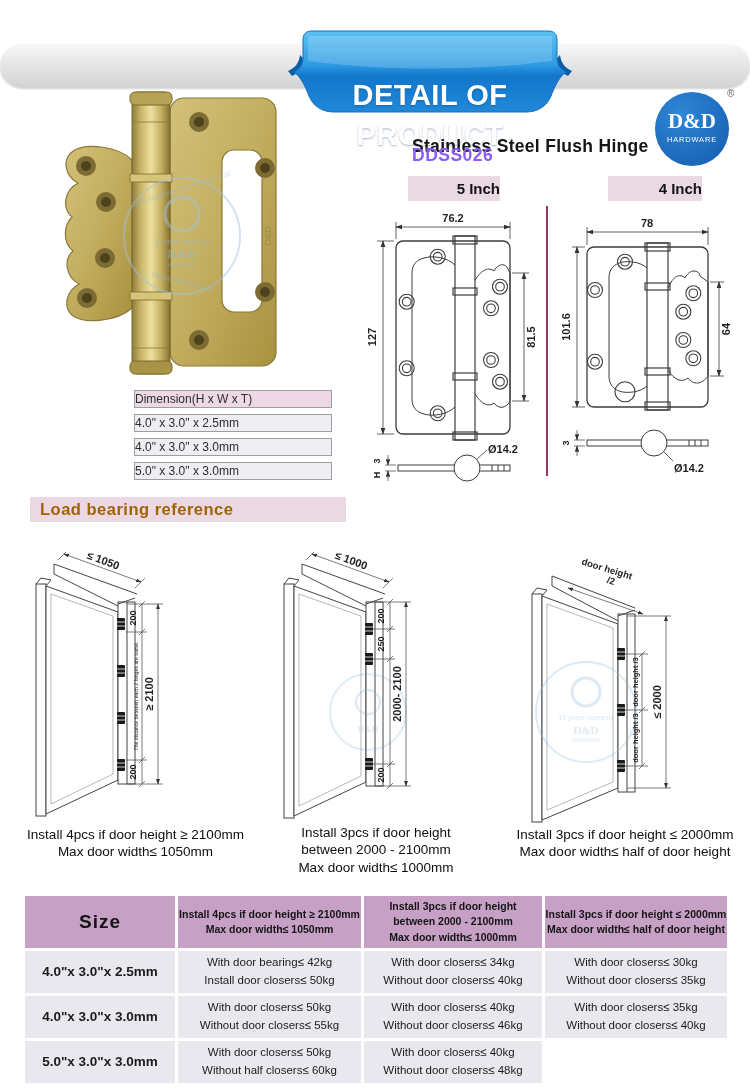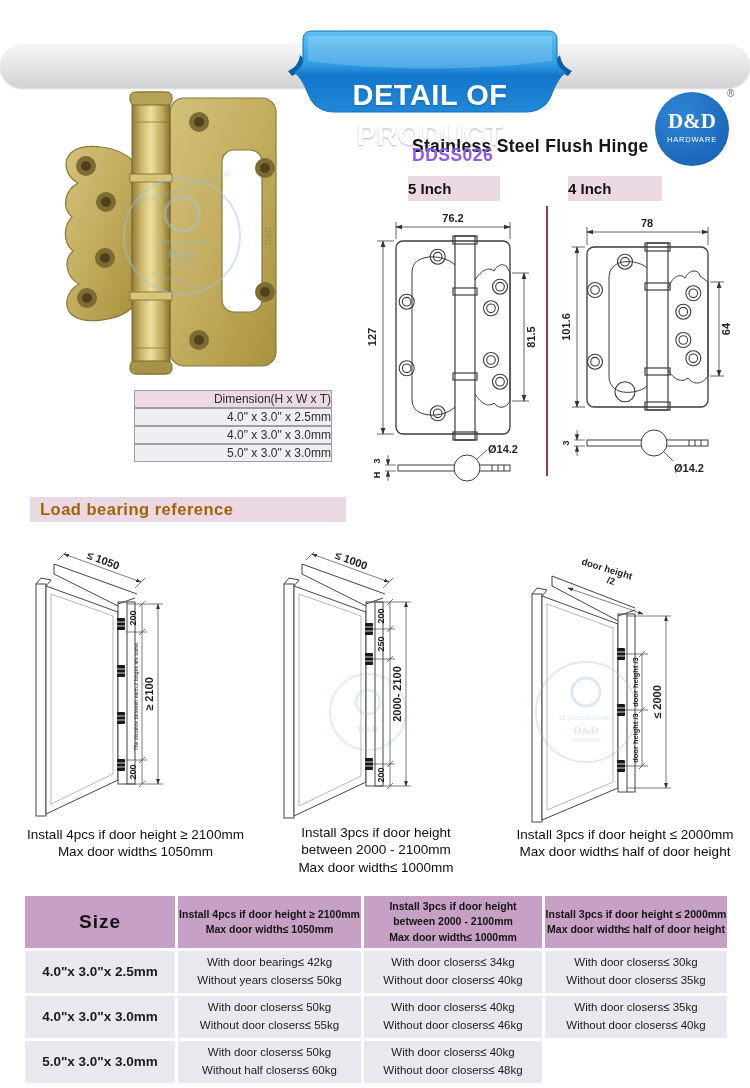--- a/index.html
+++ b/index.html
@@ -15,30 +15,30 @@
 
   
   .prod-title1 { left:412px; top:120px; font-size:17.5px; font-weight:bold; color:#151515; letter-spacing:.3px;margin-top:16px; }
   .prod-title2 { left:412px; top:145px; font-size:17.5px; font-weight:bold; color:#8b5cf6; letter-spacing:.5px; }
   .logo { left:655px; top:92px; width:74px; height:74px; border-radius:50%;
           background:radial-gradient(circle at 35% 30%, #2f86d6, #1b66b8 75%); color:#fff; text-align:center; }
   .logo .nm { font-family:"Liberation Serif",serif; font-weight:bold; font-size:21px; margin-top:17px; }
   .logo .sb { font-size:7.5px; letter-spacing:.8px; margin-top:1px; }
   .logo-reg { left:727px; top:88px; font-size:10px; color:#666; }
 
-  .pink-tag { background:#ead9e3; text-align:left; font-weight:bold; font-size:15px; color:#141414;
+  .pink-tag { background:#ead9e3; text-align:right; font-weight:bold; font-size:15px; color:#141414;
               height:25px; line-height:25px; }
   .tag5 { left:408px; top:176px; width:92px; }
-  .tag4 { left:568px; top:176px; width:94px; }
+  .tag4 { left:608px; top:176px; width:94px; }
 
   .divider { left:546px; top:206px; width:2px; height:270px; background:#93356b; }
 
   
   .dimtab { left:134px; top:390px; width:198px; font-size:12px; color:#2d2d2d; }
-  .dimtab .row { border:1px solid #9d9da2; text-align:right; margin-bottom:0; height:16px; line-height:16px;
+  .dimtab .row { border:1px solid #9d9da2; text-align:left; margin-bottom:6px; height:16px; line-height:16px;
                  background:#efeef3; }
   .dimtab .head { background:#ecd9e5; }
 
   .lb-heading { left:30px; top:497px; width:316px; height:25px; background:#ead9e3;
                 font-size:16.5px; font-weight:bold; color:#a16207; line-height:25px; padding-left:10px;
                 box-sizing:border-box; letter-spacing:.5px; }
 
   .cap { position:absolute; font-size:13.5px; color:#0e0e0e; text-align:center; line-height:1.28; }
 
   
@@ -450,21 +450,21 @@
       <div>Max door width≤ 1000mm</div>
     </div>
     <div class="hc">
       <div>Install 3pcs if door height ≤ 2000mm</div>
       <div>Max door width≤ half of door height</div>
     </div>
 
     <div class="bc size-c">4.0"x 3.0"x 2.5mm</div>
     <div class="bc">
       <div>With door bearing≤ 42kg</div>
-      <div>Without years closers≤ 50kg</div>
+      <div>Install door closers≤ 50kg</div>
     </div>
     <div class="bc">
       <div>With door closers≤ 34kg</div>
       <div>Without door closers≤ 40kg</div>
     </div>
     <div class="bc">
       <div>With door closers≤ 30kg</div>
       <div>Without door closers≤ 35kg</div>
     </div>
 

